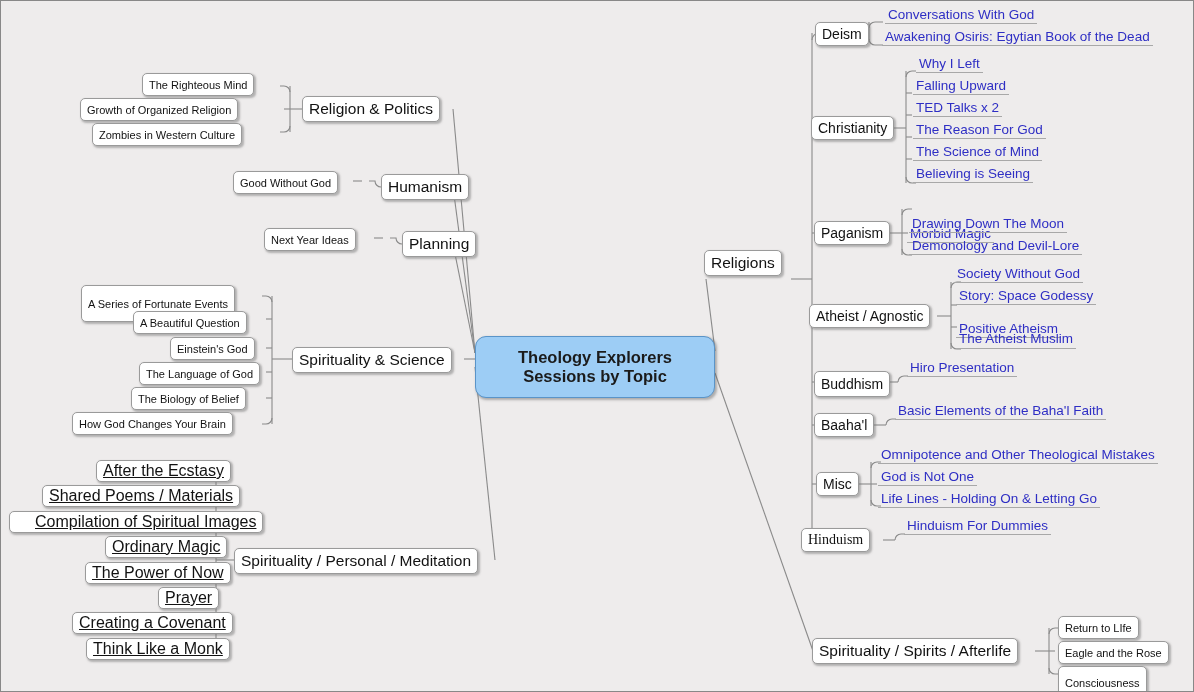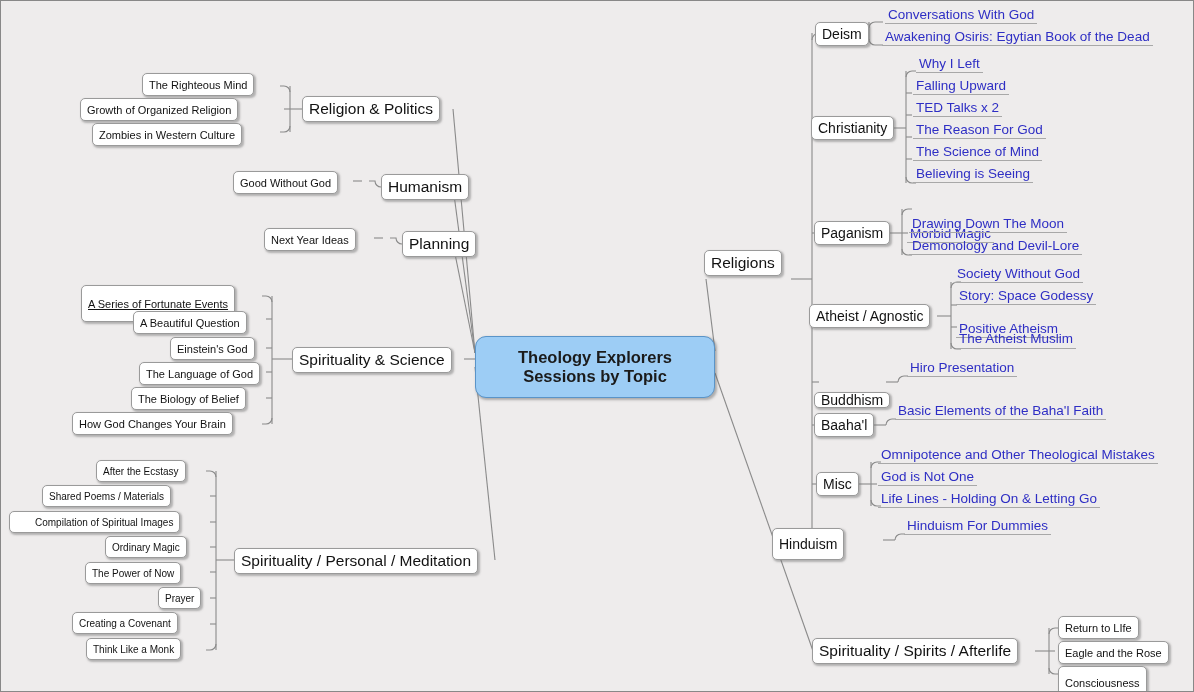--- a/index.html
+++ b/index.html
@@ -54,21 +54,21 @@
     background: #ffffff;
     border: 1px solid #9a9a9a;
     border-radius: 5px;
     color: #121212;
     box-shadow: 1.5px 1.5px 2px rgba(120,120,120,0.5);
     padding: 0 6px;
   }
   .b-main  { font-size: 15.5px; }
   .b-mid   { font-size: 14px; }
   .b-leaf  { font-size: 11px; }
-  .b-small { font-size: 10px; }
+  .b-small { font-size: 16px; text-decoration: underline; }
 
   
   .ulink {
     color: #2e2ec4;
     border-bottom: 1px solid #a8a8a8;
     font-size: 13.5px;
     padding: 0 3px 1px 3px;
     align-items: flex-end;
     background: transparent;
   }
@@ -214,21 +214,21 @@
   <div class="node boxed b-main" style="left:401px; top:230px; height:26px;">
     <span>Planning</span>
   </div>
   <div class="node boxed b-leaf" style="left:263px; top:227px; height:23px;">
     <span>Next Year Ideas</span>
   </div>
 
   <div class="node boxed b-main" style="left:291px; top:346px; height:26px;">
     <span>Spirituality &amp; Science</span>
   </div>
-  <div class="node boxed b-leaf" style="left:80px; top:284px; height:37px;text-decoration:underline;">
+  <div class="node boxed b-leaf" style="left:80px; top:284px; height:37px;">
     <span>A Series of Fortunate Events</span>
   </div>
   <div class="node boxed b-leaf" style="left:132px; top:310px; height:23px;">
     <span>A Beautiful Question</span>
   </div>
   <div class="node boxed b-leaf" style="left:169px; top:336px; height:23px;">
     <span>Einstein's God</span>
   </div>
   <div class="node boxed b-leaf" style="left:138px; top:361px; height:23px;">
     <span>The Language of God</span>
@@ -326,21 +326,21 @@
   <div class="node ulink" style="left:955px; top:284px; height:20px;">
     <span>Story: Space Godessy</span>
   </div>
   <div class="node ulink" style="left:955px; top:317px; height:20px;">
     <span>Positive Atheism</span>
   </div>
   <div class="node ulink" style="left:955px; top:328px; height:20px;align-items:center;">
     <span>The Atheist Muslim</span>
   </div>
 
-  <div class="node boxed b-mid" style="left:813px; top:391px; height:16px;">
+  <div class="node boxed b-mid" style="left:813px; top:370px; height:26px;">
     <span>Buddhism</span>
   </div>
   <div class="node ulink" style="left:906px; top:356px; height:20px;">
     <span>Hiro Presentation</span>
   </div>
 
   <div class="node boxed b-mid" style="left:813px; top:412px; height:24px;">
     <span>Baaha'l</span>
   </div>
   <div class="node ulink" style="left:894px; top:399px; height:20px;">
@@ -353,21 +353,21 @@
   <div class="node ulink" style="left:877px; top:443px; height:20px;">
     <span>Omnipotence and Other Theological Mistakes</span>
   </div>
   <div class="node ulink" style="left:877px; top:465px; height:20px;">
     <span>God is Not One</span>
   </div>
   <div class="node ulink" style="left:877px; top:487px; height:20px;">
     <span>Life Lines - Holding On &amp; Letting Go</span>
   </div>
 
-  <div class="node boxed b-mid" style="left:771px; top:527px; height:32px;">
+  <div class="node boxed b-mid" style="left:800px; top:527px; height:24px;font-family:Liberation Serif, serif;">
     <span>Hinduism</span>
   </div>
   <div class="node ulink" style="left:903px; top:514px; height:20px;">
     <span>Hinduism For Dummies</span>
   </div>
 
   <div class="node boxed b-main" style="left:811px; top:637px; height:26px;">
     <span>Spirituality / Spirits / Afterlife</span>
   </div>
   <div class="node boxed b-leaf" style="left:1057px; top:615px; height:23px;">

